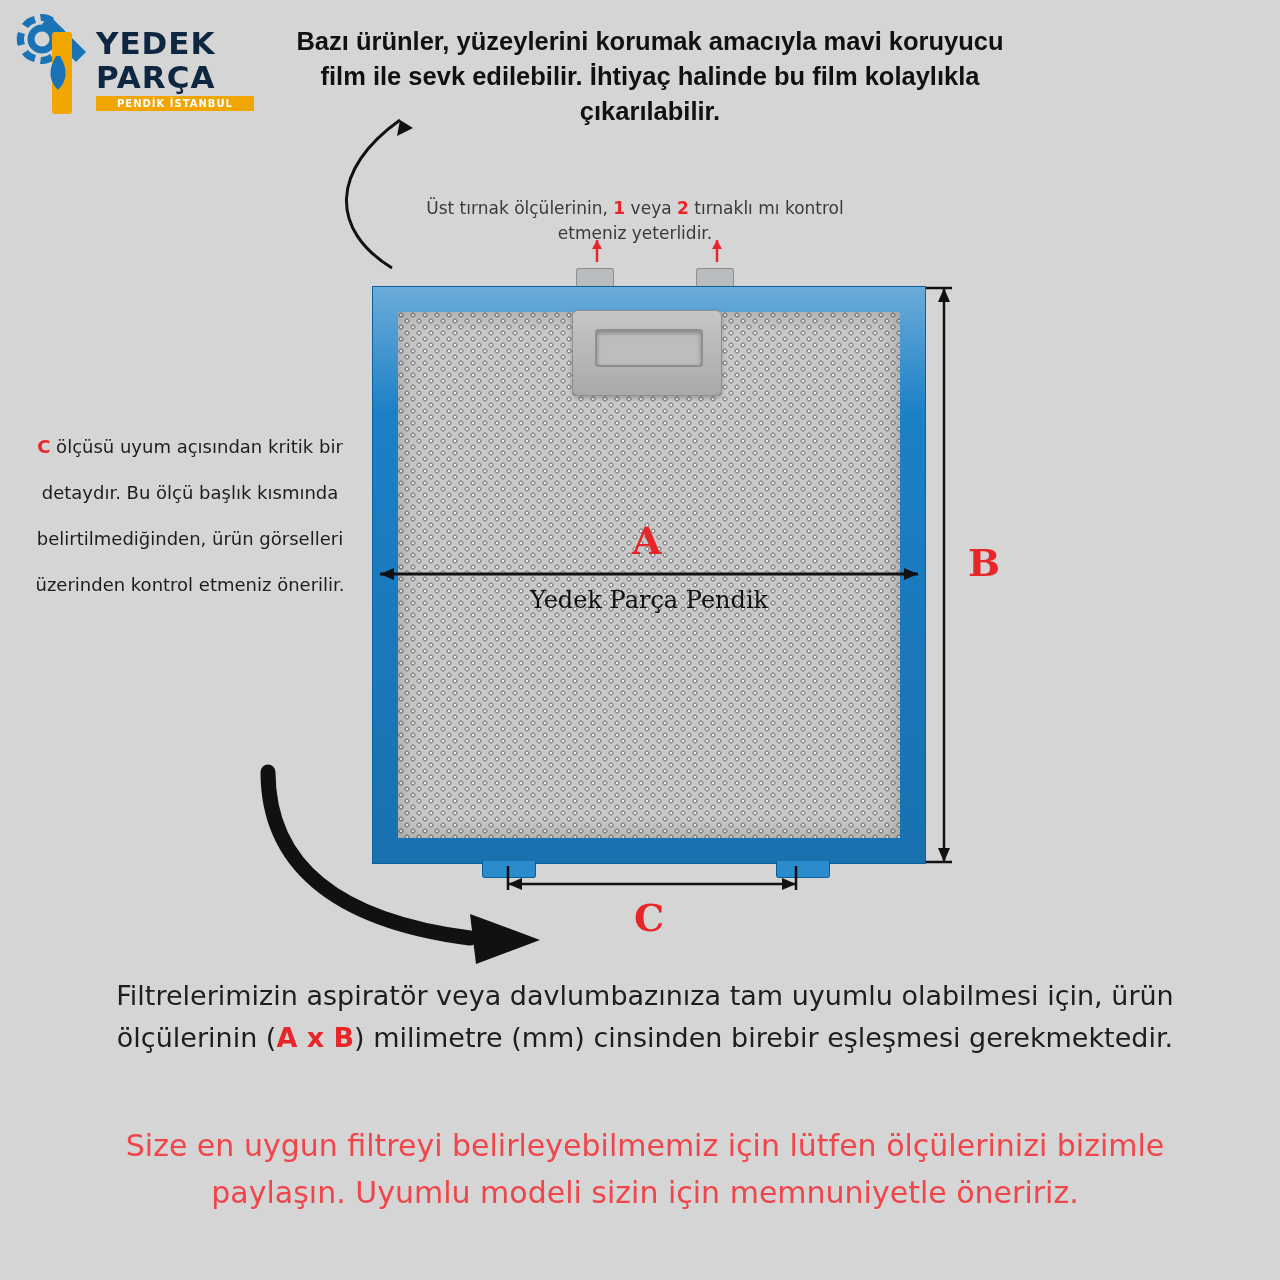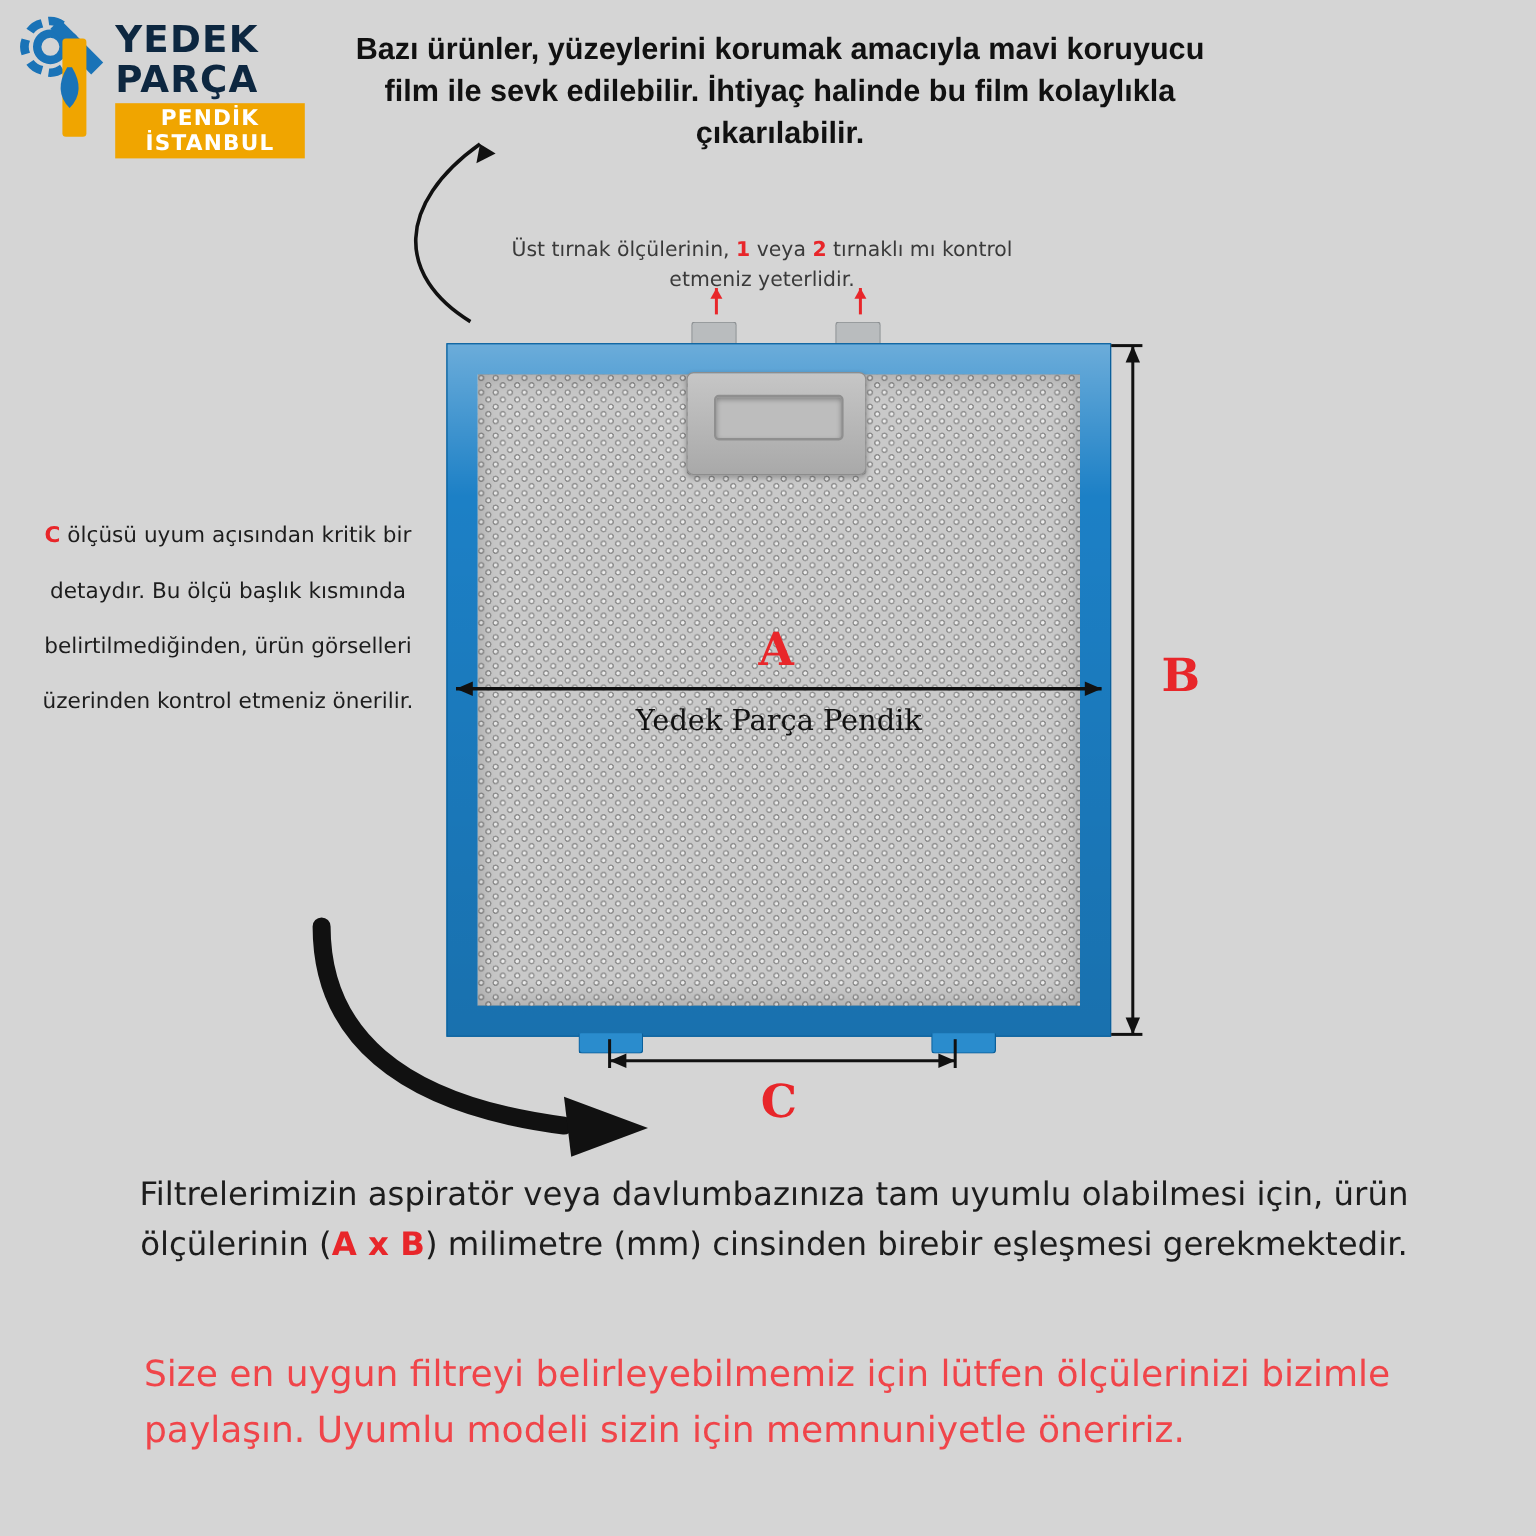--- a/index.html
+++ b/index.html
@@ -30,36 +30,36 @@
   .logo-mark {
     position: absolute;
     left: 6px;
     top: 6px;
     width: 78px;
     height: 104px;
   }
   .logo-text {
     position: absolute;
     left: 86px;
-    top: 10px;
+    top: 20px;
     width: 160px;
   }
   .logo-line {
     font-family: "DejaVu Sans", sans-serif;
     font-weight: bold;
     font-size: 31px;
     letter-spacing: 1px;
     color: #0d2740;
     line-height: 34px;
   }
   .logo-sub {
     margin-top: 2px;
     background: #f0a500;
     color: #ffffff;
-    font-size: 18px;
+    font-size: 10px;
     font-weight: bold;
     letter-spacing: 1px;
     text-align: center;
     padding: 2px 0 2px 0;
     width: 158px;
   }
 
   
   .headline {
     position: absolute;
@@ -113,21 +113,21 @@
     line-height: 42px;
     color: #1d1d1d;
   }
 
   
   .footer-par {
     position: absolute;
     left: 120px;
     top: 1122px;
     width: 1050px;
-    text-align: left;
+    text-align: center;
     font-size: 30px;
     line-height: 47px;
     color: #f0454a;
   }
 
   
   .filter {
     position: absolute;
     left: 372px;
     top: 286px;

